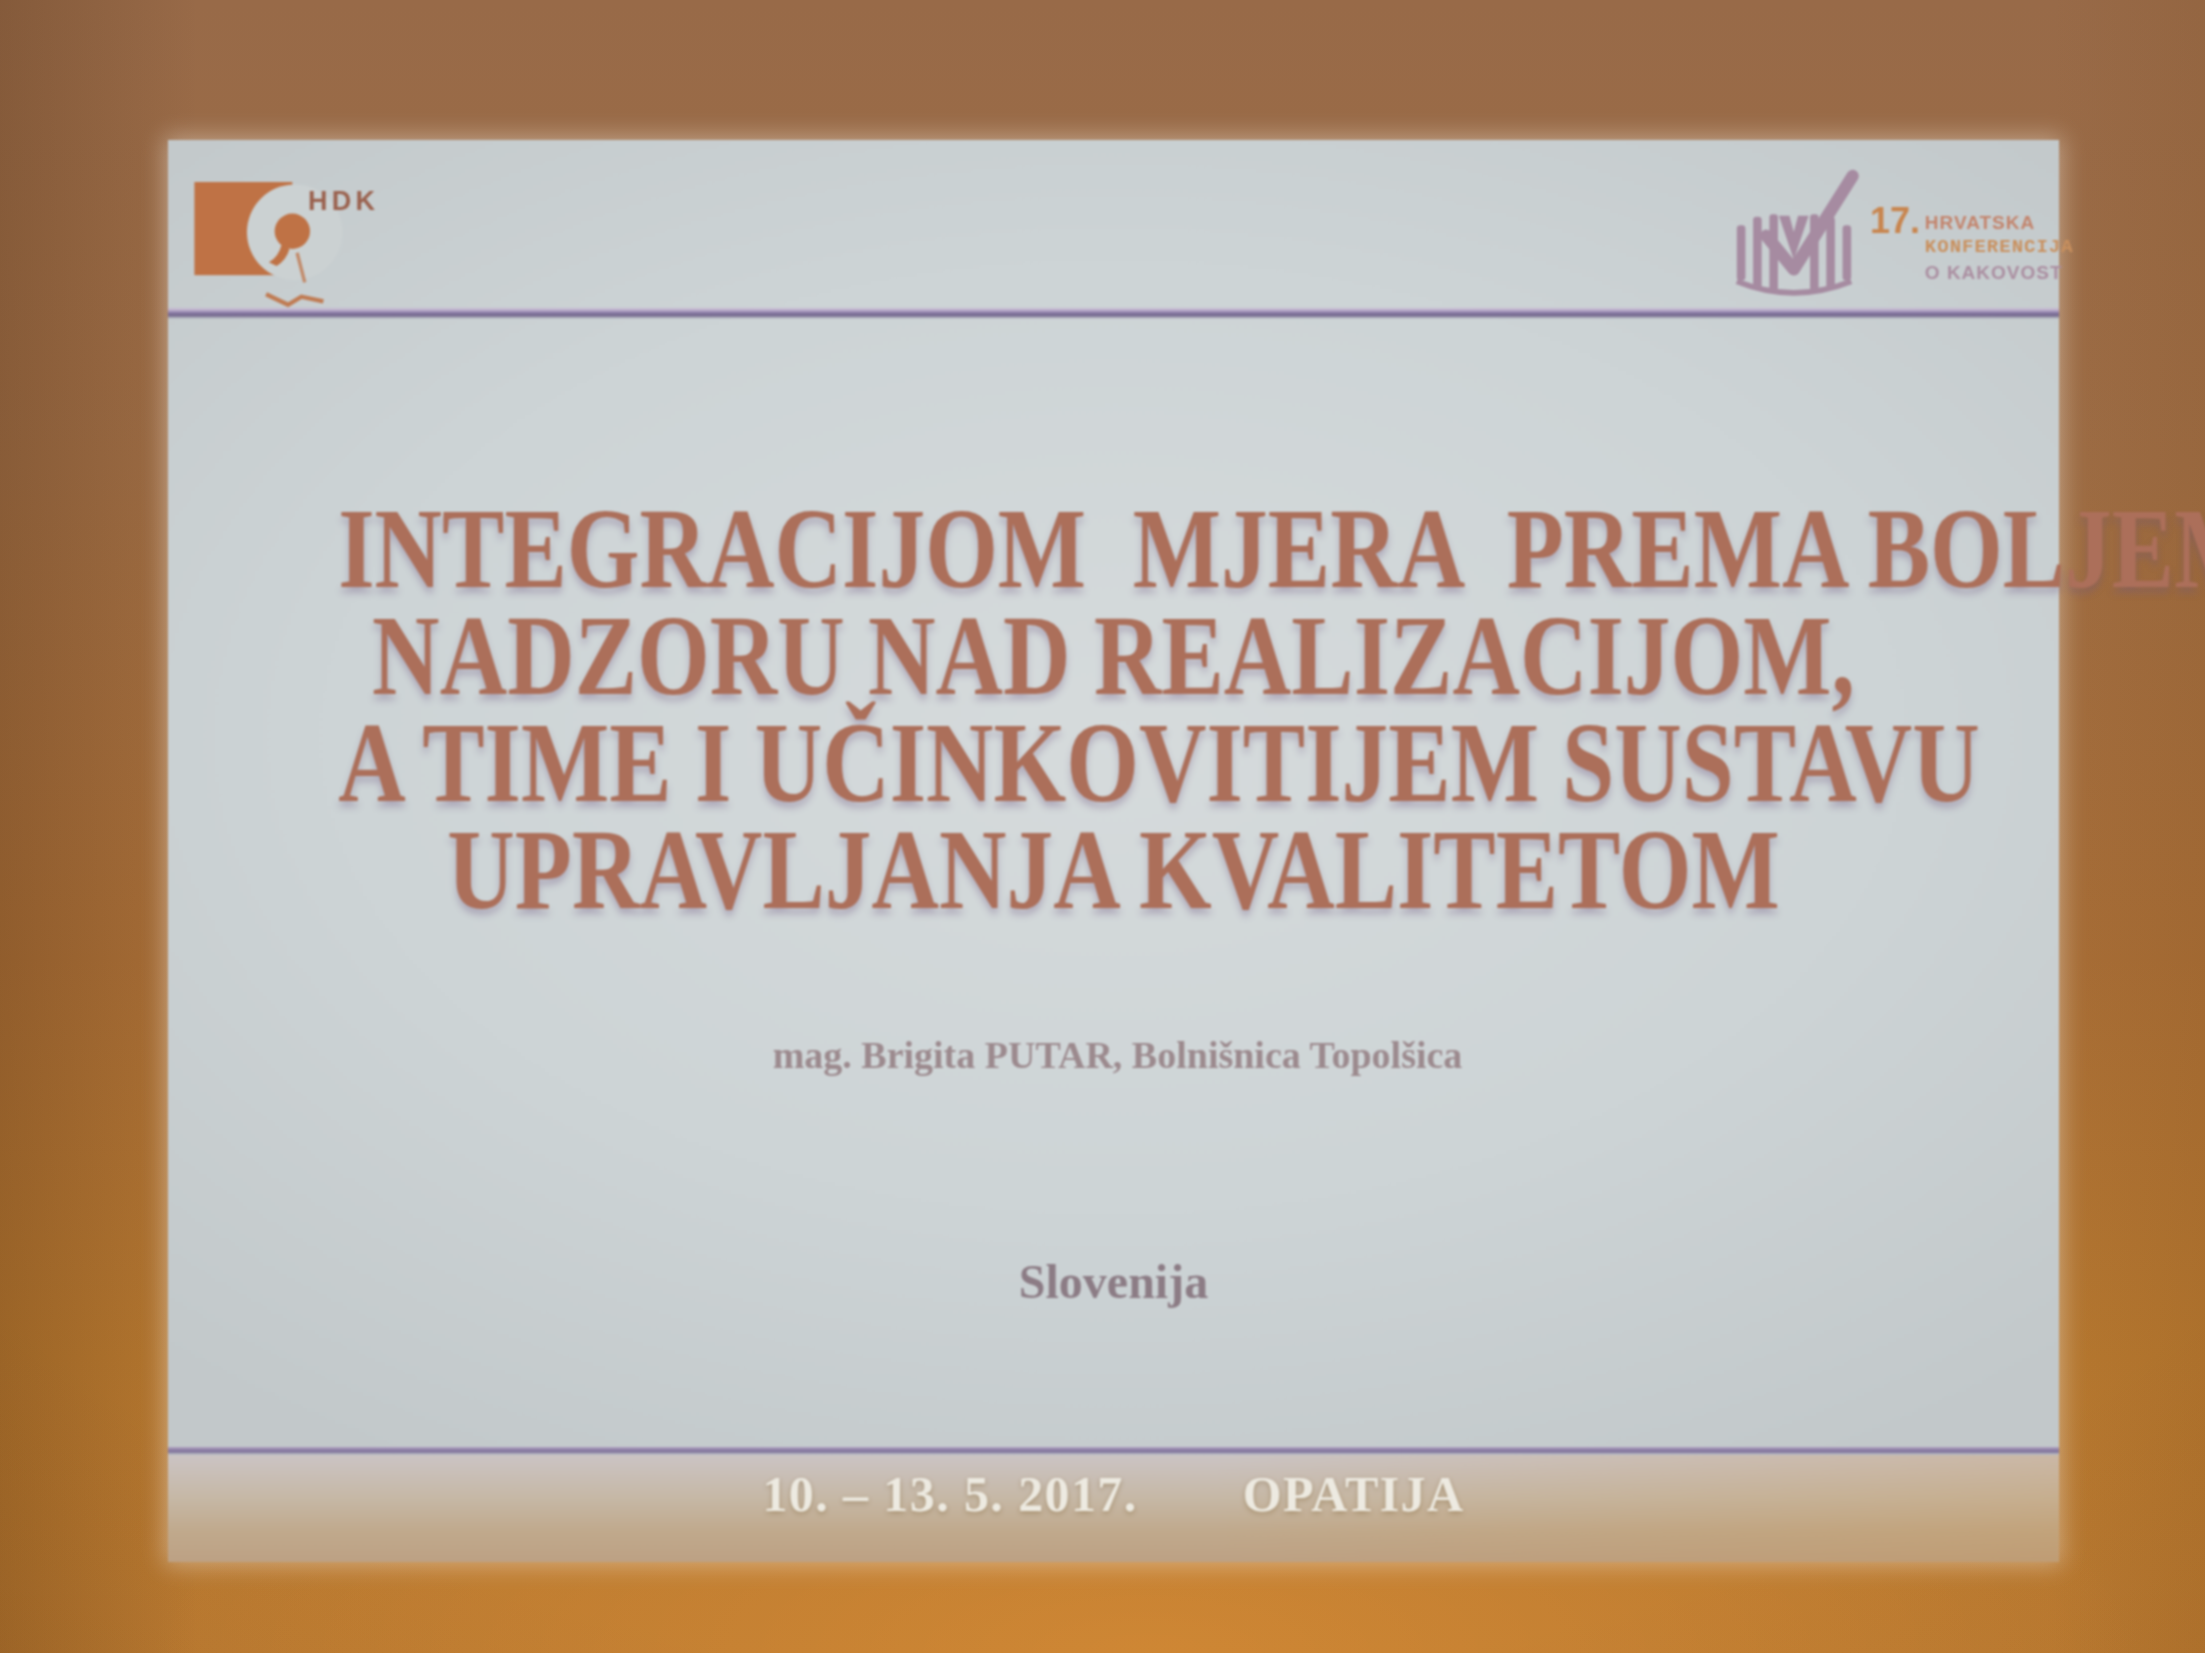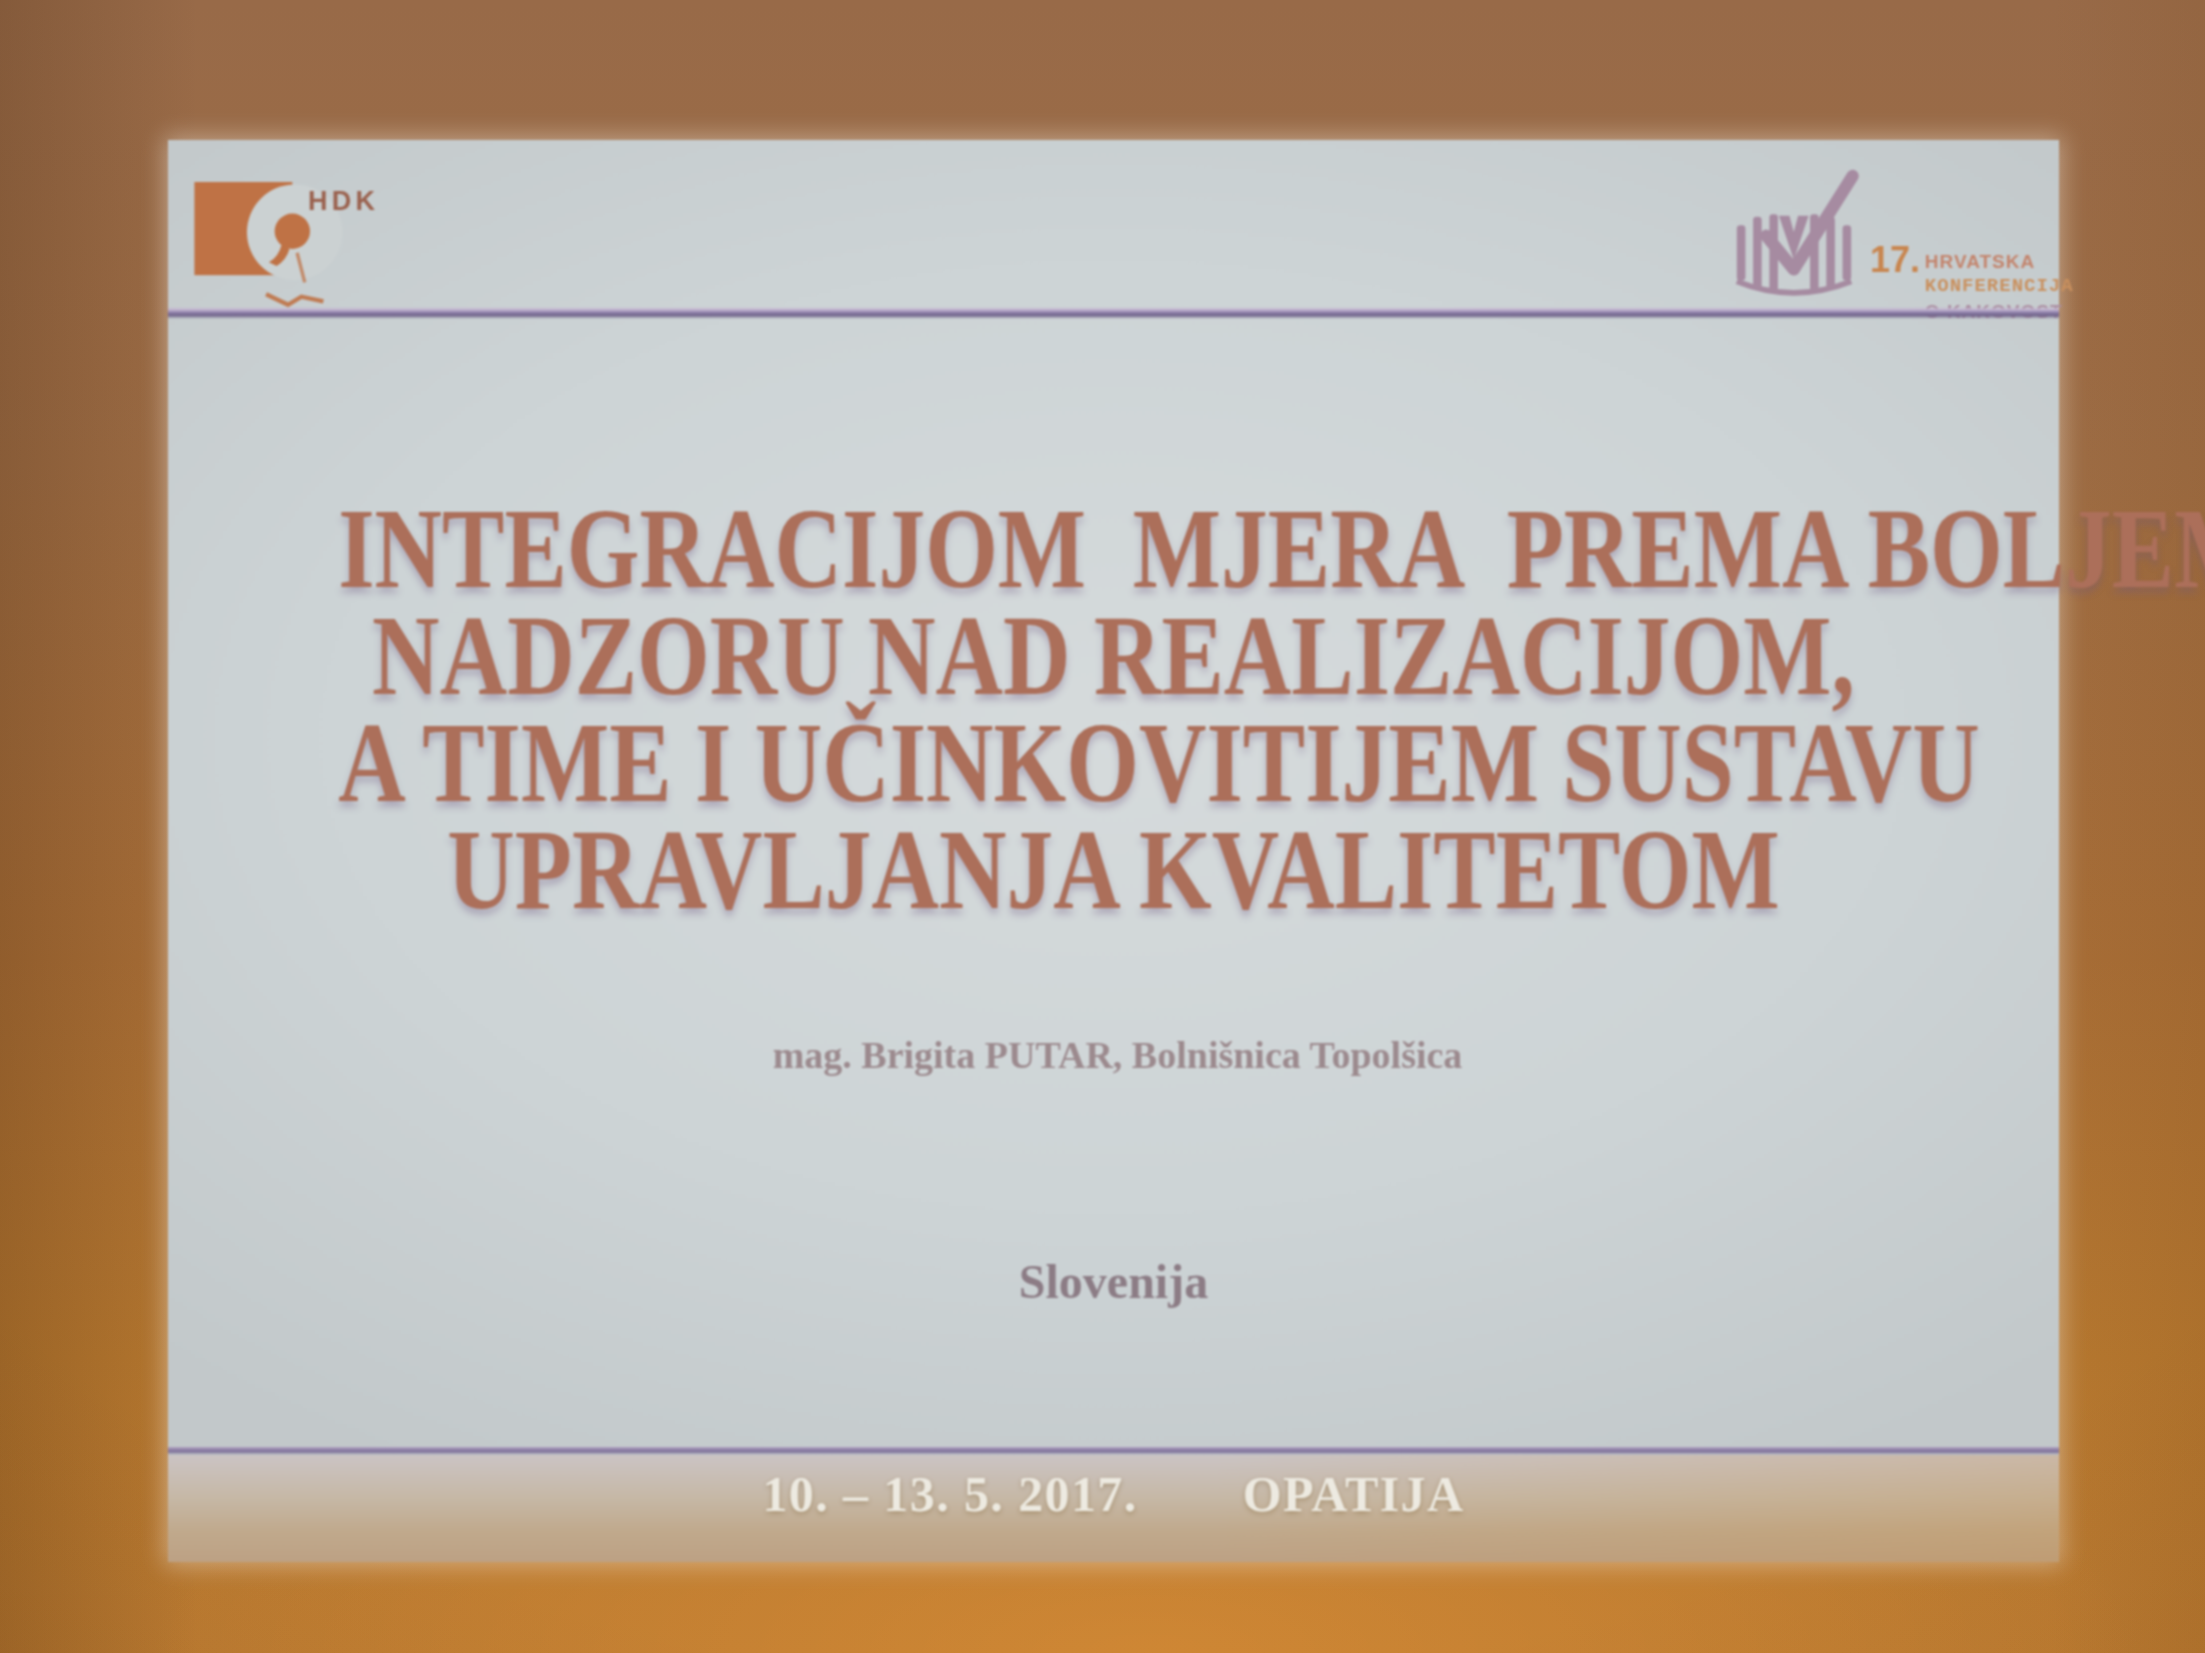--- a/index.html
+++ b/index.html
@@ -43,21 +43,21 @@
     font-style: italic; font-weight: bold;
     font-size: 42px; line-height: 56px;
     color: #b2806d;
     text-shadow: 0 1.9px 4.3px rgba(120,95,120,0.30);
   }
   .conf-logo { position: absolute; left: 1565px; top: 44px; width: 316px; height: 134px; }
   .conf-book { position: absolute; left: 0; top: 3.8px; width: 122px; height: 122px; overflow: visible; }
   .conf-text {
     position: absolute; left: 137px; top: 19px;
     display: flex; align-items: flex-start;
-    font-family: "Liberation Sans", sans-serif; font-weight: bold; margin-top: 39px;
+    font-family: "Liberation Sans", sans-serif; font-weight: bold;
   }
   .conf-num { font-size: 36px; line-height: 36px; color: #c8854e; margin-right: 4.8px; }
   .conf-lines { display: flex; flex-direction: column; padding-top: 6.7px; }
   .conf-line { font-size: 19px; line-height: 25px; letter-spacing: 1px; }
   .conf-line1 { color: #c3836b; }
   .conf-line2 { color: #c9905e; font-family: Liberation Mono, monospace; }
   .conf-line3 { color: #aa8da0; }
 
   .rule-top {
     position: absolute; left: 0; right: 0; top: 167px; height: 11.5px;

